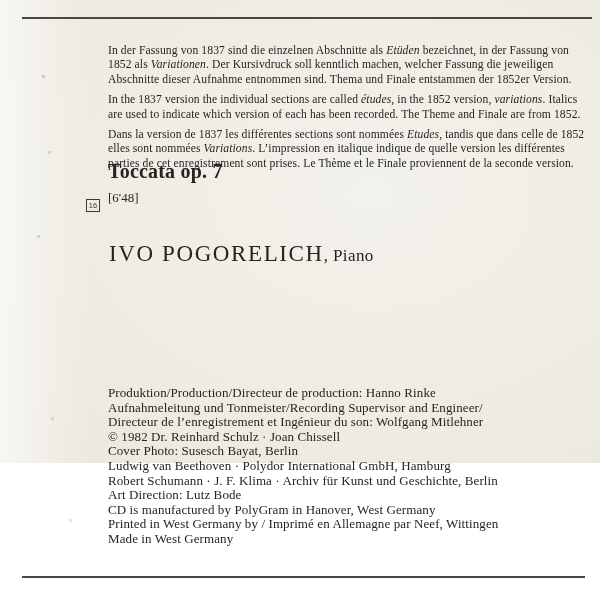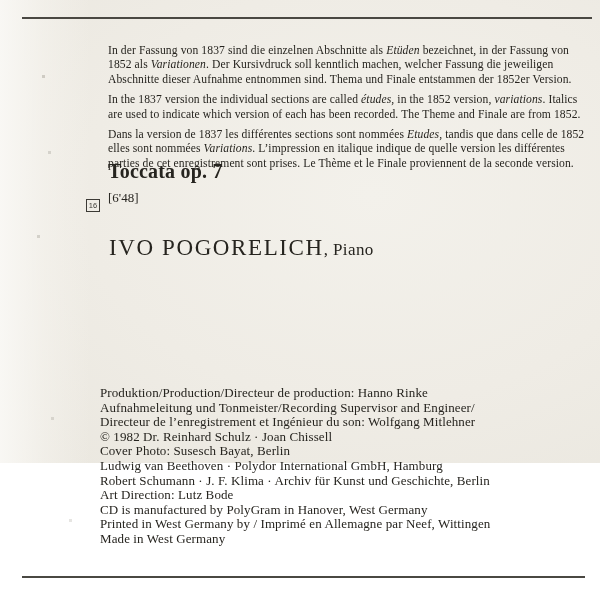--- a/index.html
+++ b/index.html
@@ -40,24 +40,24 @@
     display: flex; justify-content: space-between; align-items: baseline;
     font-size: 13px;
   }
   .track-number-box {
     position: absolute; left: -22px; top: 9px;
     width: 12px; height: 11px; line-height: 11px;
     border: 1px solid #3c3a35; text-align: center;
     font-size: 7.5px; font-family: "Liberation Sans", sans-serif;
     color: #3c3a35;
   }
-  .artist { position: absolute; left: 109px; top: 235px; white-space: nowrap; }
+  .artist { position: absolute; left: 109px; top: 241px; white-space: nowrap; }
   .artist-name { font-size: 23px; letter-spacing: 1.6px; }
   .artist-instrument { font-size: 17px; letter-spacing: 0.4px; }
-  .credits { position: absolute; left: 100px; top: 386px; width: 480px; }
+  .credits { position: absolute; left: 108px; top: 386px; width: 480px; }
   .credits .credit-line { font-size: 13px; line-height: 14.6px; letter-spacing: 0.1px; }
   em { font-style: italic; }
 </style>
 </head>
 <body>
 
 <div class="page">
   <div class="rule rule-top"></div>
   <div class="rule rule-bottom"></div>
   <div class="specks"></div>

